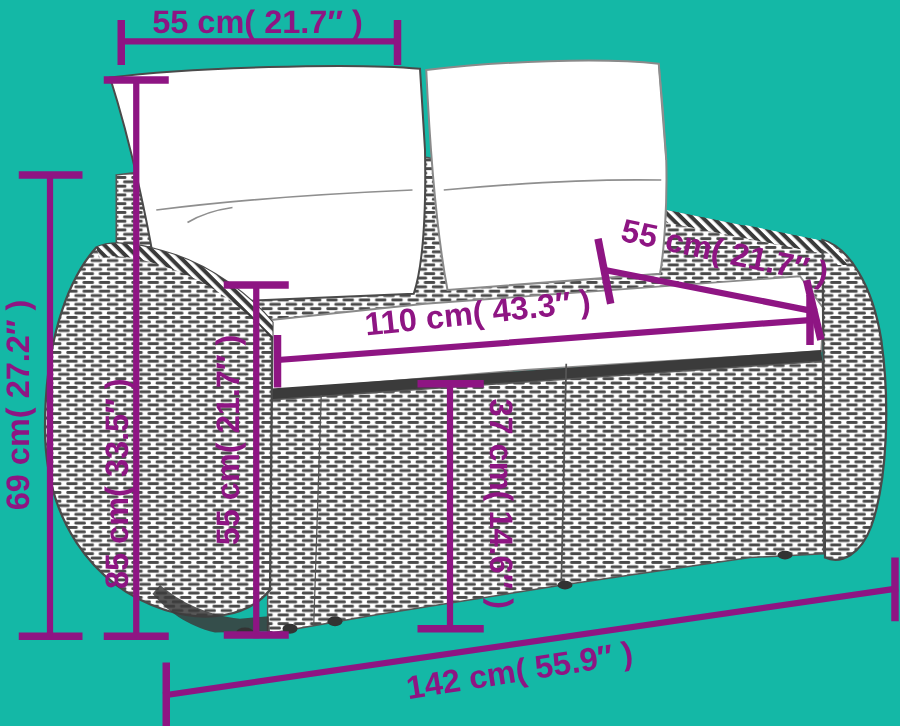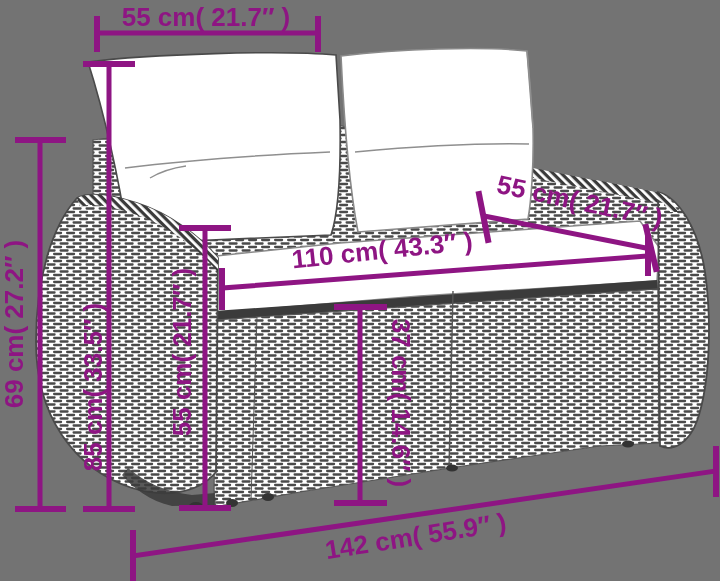--- a/index.html
+++ b/index.html
@@ -1,16 +1,16 @@
 <!DOCTYPE html>
 <html><head>
 <meta charset="utf-8">
 <style>
   html,body{margin:0;padding:0;background:#ffffff;}
-  .canvas{position:relative;width:720px;height:581px;background:#737373;overflow:hidden;
+  .canvas{position:relative;width:720px;height:581px;background:#14b8a6;overflow:hidden;
           font-family:"Liberation Sans",sans-serif;text-align:right;}
   svg{display:block;}
   .dim-line{stroke:#8E1583;stroke-width:5;fill:none;stroke-linecap:square;}
   .dim-tick{stroke:#8E1583;stroke-width:6;fill:none;stroke-linecap:square;}
   .dim-text{fill:#8E1583;font-family:"Liberation Sans",sans-serif;font-size:26px;font-weight:bold;}
   .sofa-outline{stroke:#4a4a4a;stroke-width:1.6;}
   .soft-line{stroke:#8f8f8f;stroke-width:1.4;fill:none;}
 </style>
 </head>
 <body>

